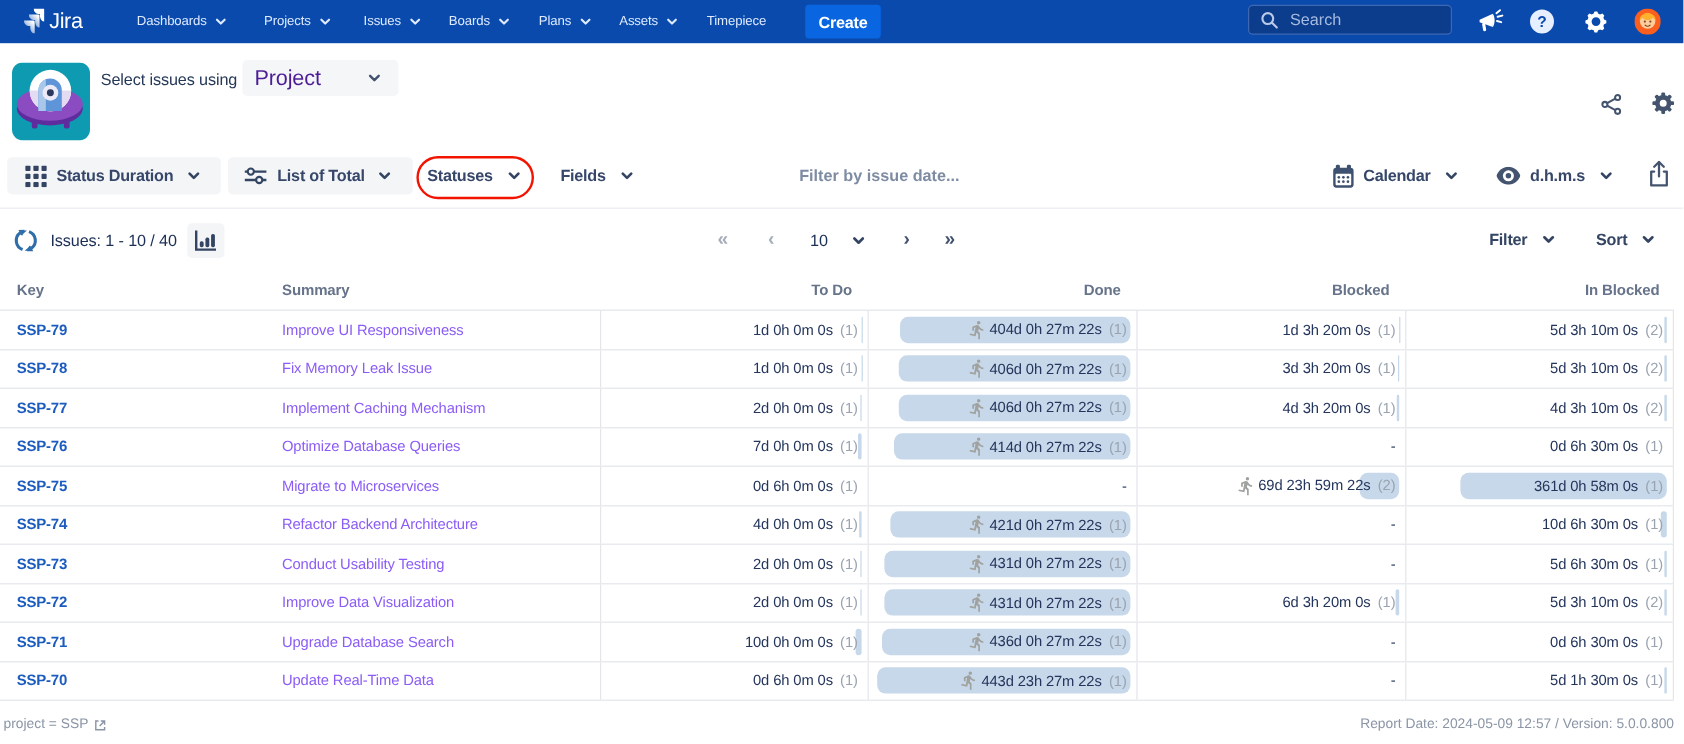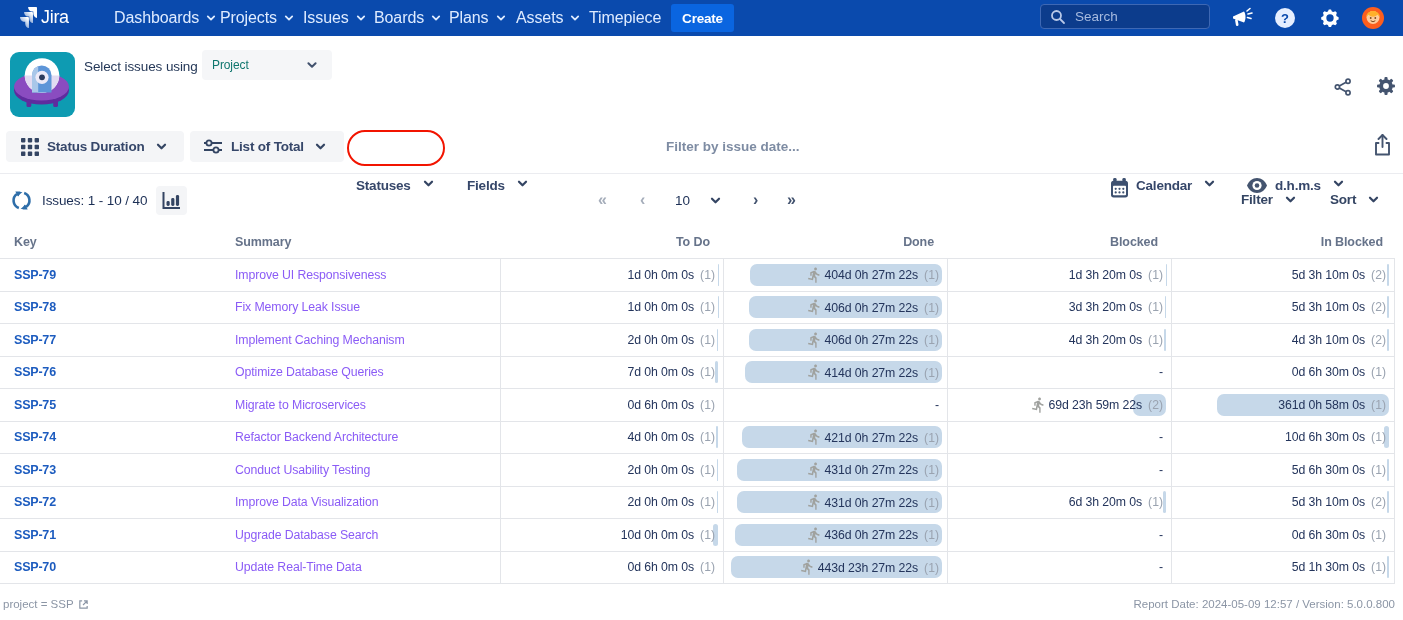--- a/index.html
+++ b/index.html
@@ -3,49 +3,49 @@
 <meta charset="utf-8">
 <style>
 * { margin:0; padding:0; box-sizing:border-box; }
 html,body { width:1403px; height:620px; overflow:hidden; background:#fff;
   font-family:"Liberation Sans", sans-serif; }
 #page { position:relative; width:1403px; height:620px; }
 
 
 #nav { position:absolute; left:0; top:0; width:1403px; height:36px; background:#0a4aad; }
 .navitem { position:absolute; top:0; height:36px; display:flex; align-items:center;
-  color:#deebff; font-size:16px; font-weight:500; letter-spacing:-0.1px; }
+  color:#deebff; font-size:11px; font-weight:500; letter-spacing:-0.1px; }
 .nchev { margin-left:7px; }
 #logo { position:absolute; left:20px; top:6px; display:flex; align-items:center; color:#fff; }
 #logotext { font-size:18px; font-weight:500; margin-left:4px; letter-spacing:-0.3px;}
 #createbtn { position:absolute; left:671px; top:4px; width:63px; height:28px; background:#0a65e0;
   border-radius:3px; color:#fff; font-size:13.5px; font-weight:600; display:flex;
   align-items:center; justify-content:center; letter-spacing:-0.2px;}
 #searchbox { position:absolute; left:1040px; top:4px; width:170px; height:25px;
   background:#0c3c8c; border:1px solid #3e68b4; border-radius:4px; display:flex; align-items:center; }
 #searchbox span { color:#a7bbdf; font-size:13.5px; margin-left:9px; }
 
 
 #avatar { position:absolute; left:10px; top:52px; }
 #selectlabel { position:absolute; left:84px; top:59px; font-size:13.5px; letter-spacing:-0.1px; color:#253858; }
 .ddl { position:absolute; background:#f5f6f8; border-radius:4px; display:flex; align-items:center;
-  color:#0f766e; font-size:12px; letter-spacing:-0.1px;}
+  color:#4c1d95; font-size:18px; letter-spacing:-0.1px;}
 #dd1 { left:202px; top:50px; width:130px; height:30px; }
 #dd1 span { margin-left:10px; }
 #dd1 svg { position:absolute; right:14px; }
 #dd2 { left:84px; top:87px; width:370px; height:29px; }
 #dd2 span { margin-left:10px; }
 #dd2 svg { position:absolute; right:12px; }
 #hdricons { position:absolute; left:1334px; top:76px; }
 
 
 .tbtn { position:absolute; top:131px; height:31px; background:#f4f5f7; border-radius:4px;
   display:flex; align-items:center; color:#36476a; font-size:13.5px; font-weight:600; letter-spacing:-0.2px;}
-.tflat { position:absolute; top:131px; height:31px; display:flex; align-items:flex-start;
-  color:#36476a; font-size:13.5px; font-weight:600; letter-spacing:-0.2px;margin-top:47px;}
+.tflat { position:absolute; top:131px; height:31px; display:flex; align-items:center;
+  color:#36476a; font-size:13.5px; font-weight:600; letter-spacing:-0.2px;}
 #tb1 { left:6px; width:178px; }
 #tb2 { left:190px; width:154px; }
 #redoval { position:absolute; left:347px; top:130px; width:98px; height:36px;
   border:2.8px solid #f21400; border-radius:18px; }
 #filterdate { position:absolute; left:666px; top:131px; height:31px; display:flex; align-items:center;
   color:#7e8ca3; font-size:13.5px; font-weight:600; }
 #divider { position:absolute; left:0; top:173px; width:1403px; height:1px; background:#ebecf0; }
 
 
 #issuecount { position:absolute; left:42px; top:193px; font-size:13.5px; letter-spacing:-0.1px; color:#1c2f55; }

